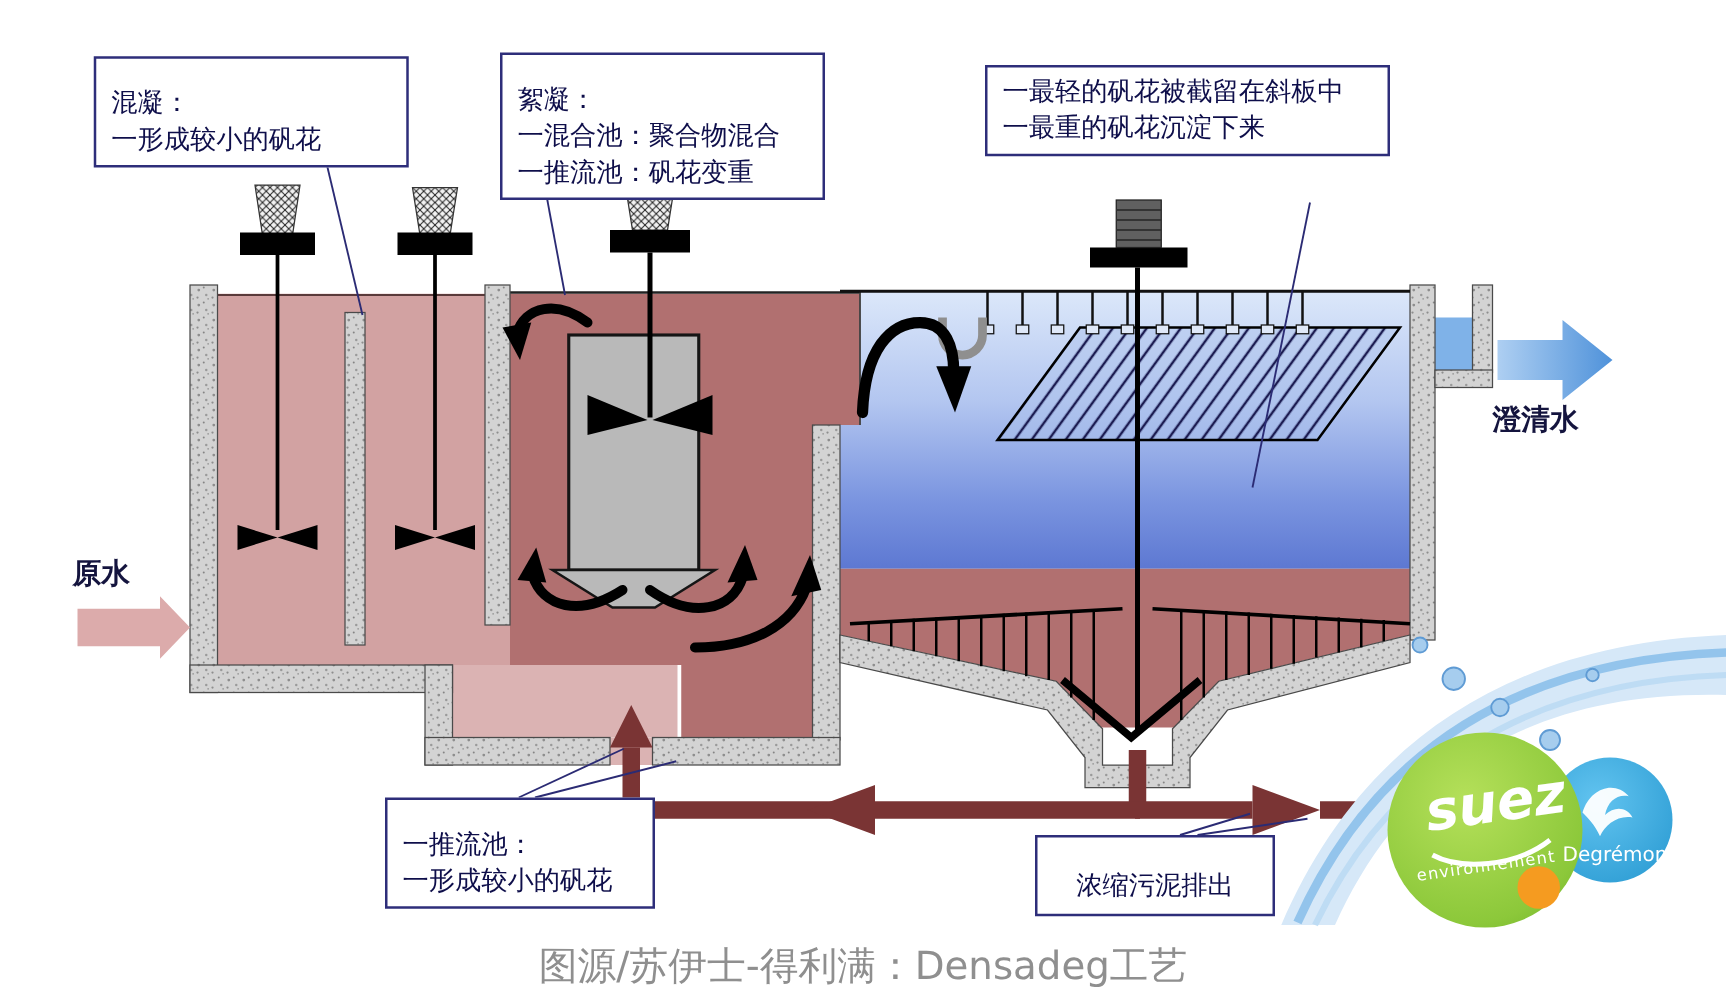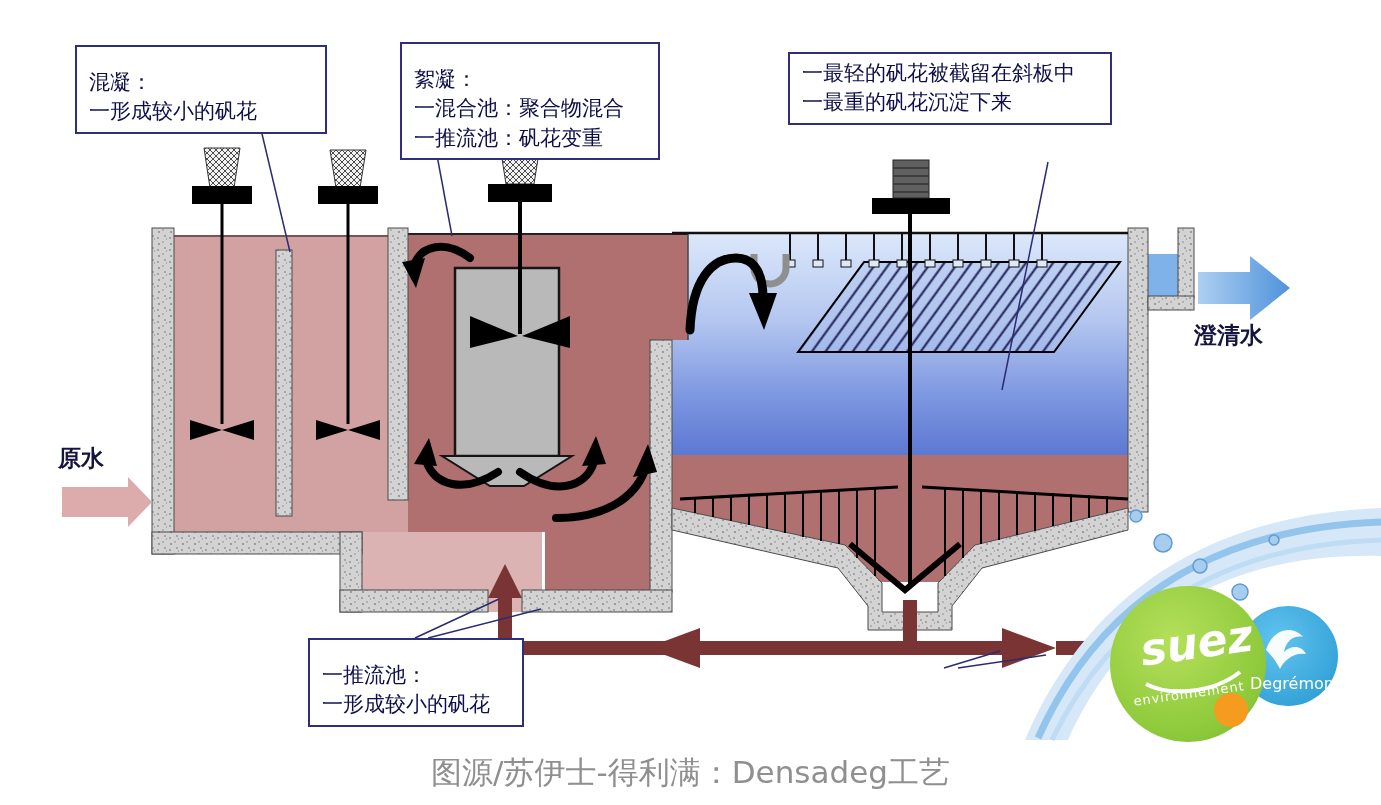--- a/index.html
+++ b/index.html
@@ -262,20 +262,23 @@
 <div class="callout" style="left:788px;top:52px;width:296px">
   <div>一最轻的矾花被截留在斜板中</div>
   <div>一最重的矾花沉淀下来</div>
 </div>
 
 <div class="callout" style="left:308px;top:638px;width:188px">
   <div class="c-title">一推流池：</div>
   <div>一形成较小的矾花</div>
 </div>
 
+<div class="callout" style="left:828px;top:668px;width:160px;padding:8px 14px;text-align:center">
+  <div class="c-title">浓缩污泥排出</div>
+</div>
 
 <div class="lbl" style="left:58px;top:443px">原水</div>
 <div class="lbl" style="left:1194px;top:320px">澄清水</div>
 
 <div class="caption">图源/苏伊士-得利满：Densadeg工艺</div>
 
 <div class="logo-text suez-main">suez</div>
 <div class="logo-text suez-sub">environnement</div>
 <div class="logo-text degremont">Degrémont</div>
 

